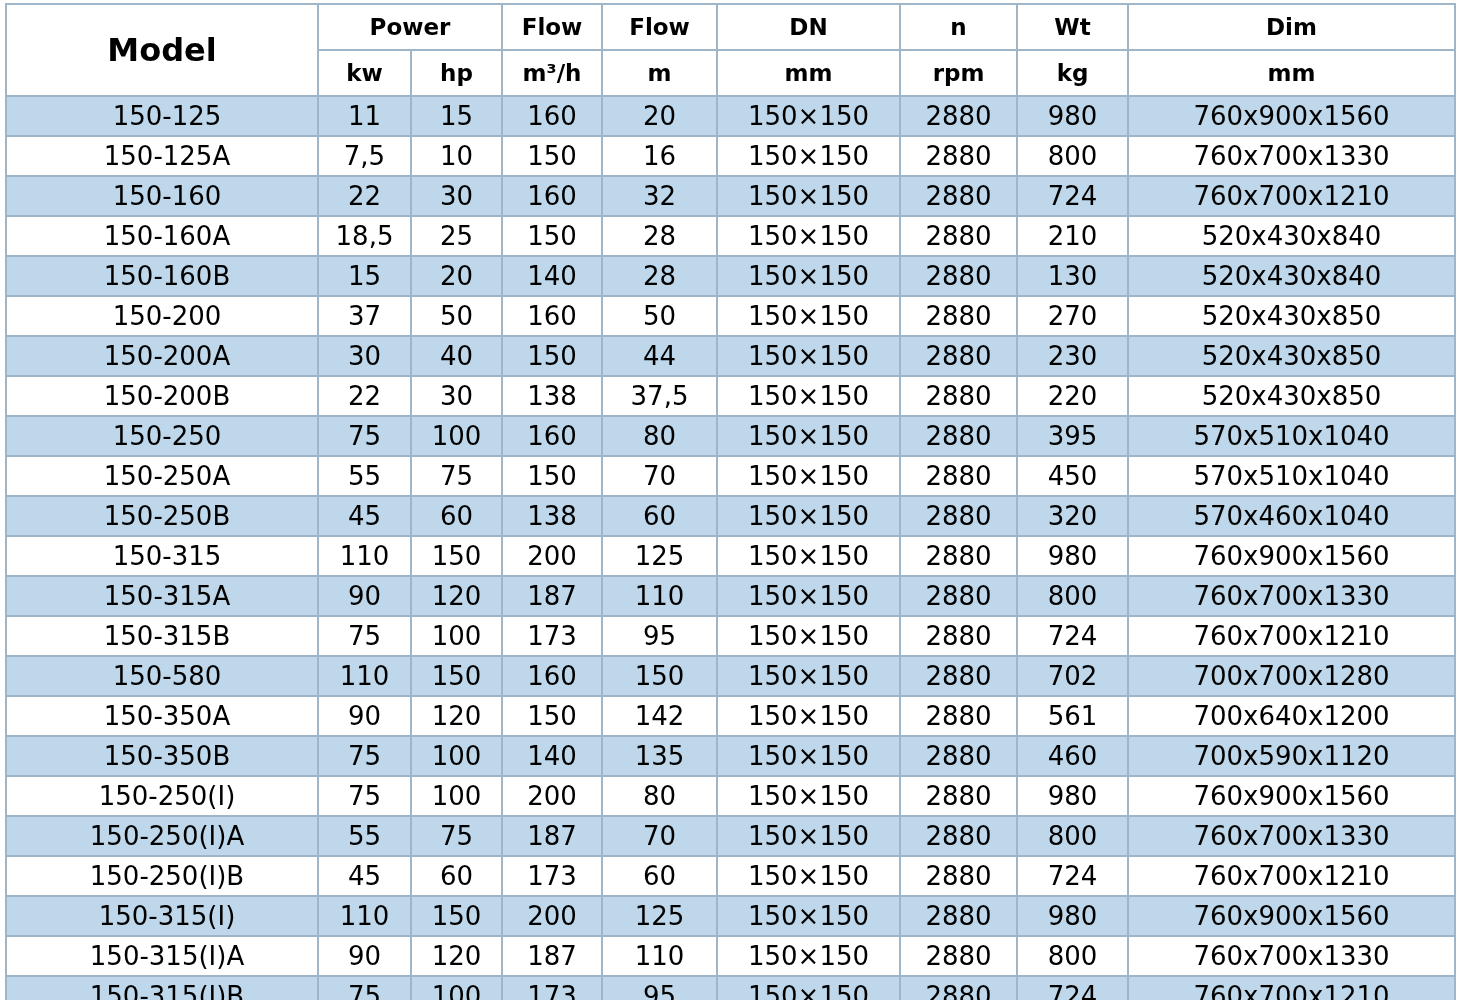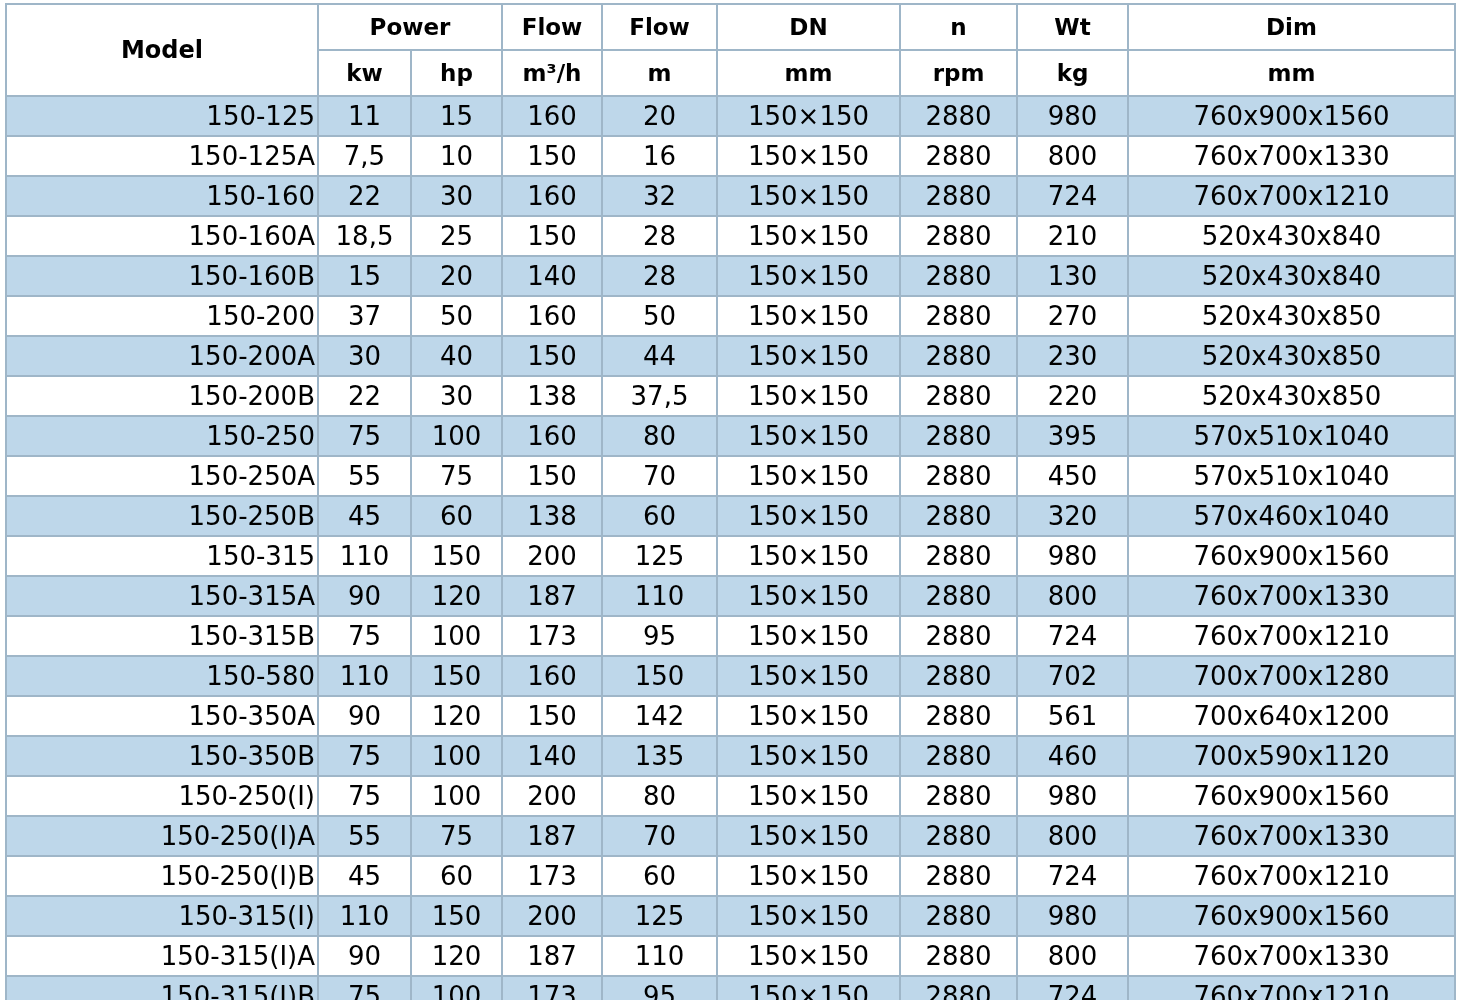--- a/index.html
+++ b/index.html
@@ -38,30 +38,30 @@
     overflow: hidden;
   }
   table.spec th {
     font-weight: bold;
     font-size: 23px;
     background: #ffffff;
     height: 44px;
     padding: 0;
   }
   table.spec th.model-head {
-    font-size: 24px;
+    font-size: 32px;
     border-radius: 28px;
   }
   table.spec td {
     font-size: 26px;
     height: 38px;
     padding: 0 2px;
   }
   table.spec td.model-cell {
-    text-align: right;
+    text-align: center;
     padding-left: 12px;
     font-size: 26px;
   }
   tr.alt td {
     background: #bed7ea;
   }
   tr.plain td {
     background: #ffffff;
   }
   

